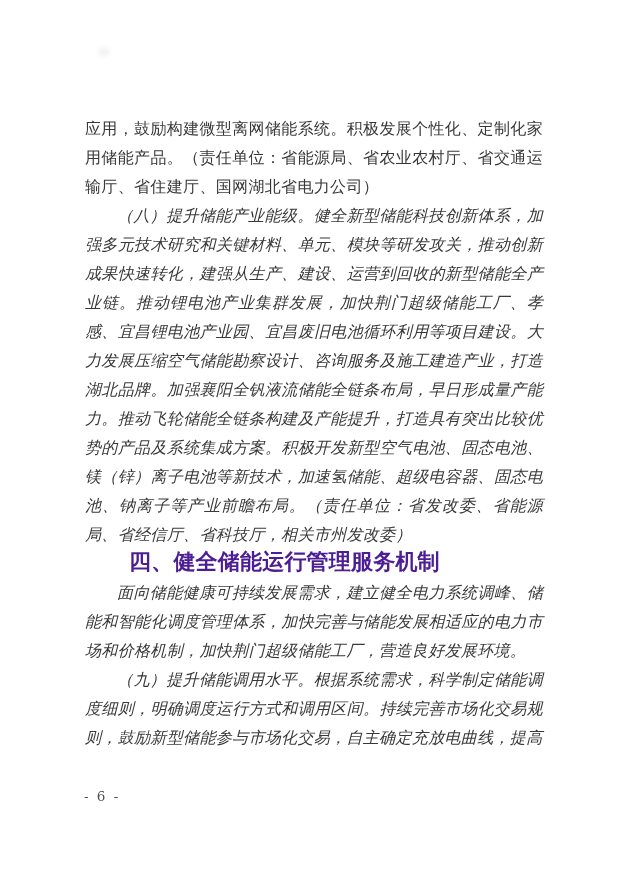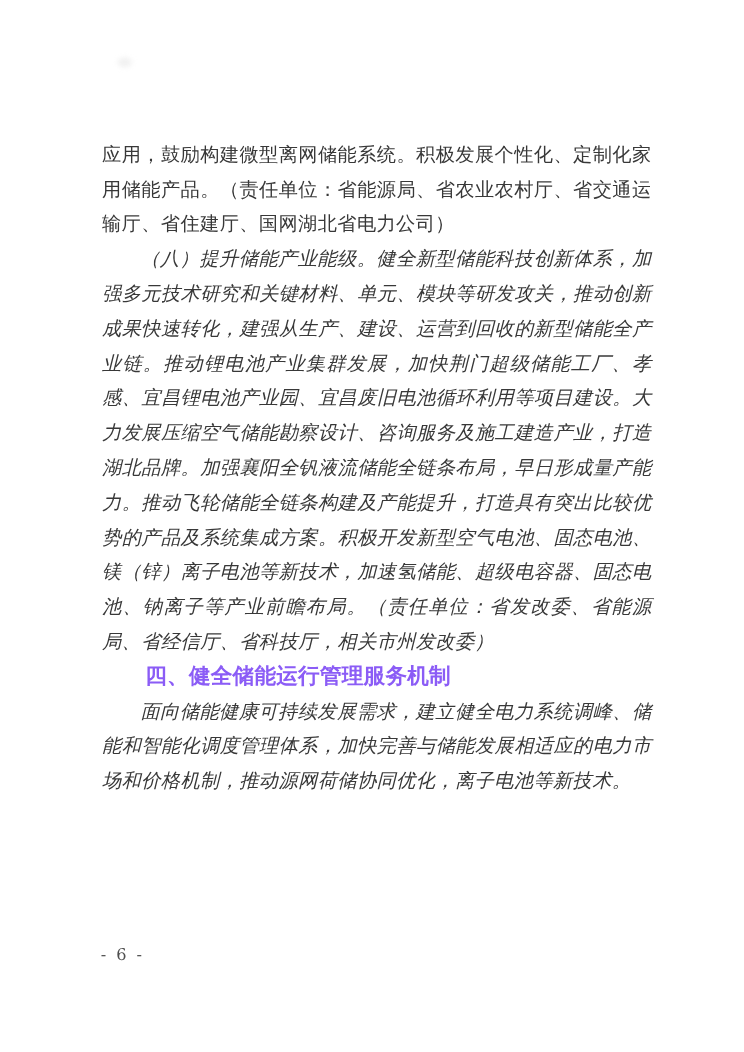--- a/index.html
+++ b/index.html
@@ -29,26 +29,26 @@
     color: #383838;
     text-align: justify;
     word-break: normal;
   }
   .indent {
     text-indent: 2em;
     font-style: italic;
   }
   .heading {
     margin: 0;
-    font-size: 18px;
+    font-size: 22px;
     line-height: 29px;
-    color: #8b5cf6;
+    color: #4c1d95;
     font-weight: bold;
     text-indent: 2em;
-    font-family: Liberation Serif, serif;
+    font-family: Liberation Mono, monospace;
     letter-spacing: 0.2px;
   }
   .footer {
     position: absolute;
     left: 84px;
     top: 788px;
     font-size: 13.5px;
     color: #4f4f4f;
     letter-spacing: 2px;
     font-family: "DejaVu Serif", "Liberation Serif", serif;
@@ -66,16 +66,17 @@
 </style>
 </head>
 <body>
 
 <div class="page">
   <div class="smudge"></div>
   <div class="content">
     <p class="body-text">应用，鼓励构建微型离网储能系统。积极发展个性化、定制化家用储能产品。（责任单位：省能源局、省农业农村厅、省交通运输厅、省住建厅、国网湖北省电力公司）</p>
     <p class="body-text indent">（八）提升储能产业能级。健全新型储能科技创新体系，加强多元技术研究和关键材料、单元、模块等研发攻关，推动创新成果快速转化，建强从生产、建设、运营到回收的新型储能全产业链。推动锂电池产业集群发展，加快荆门超级储能工厂、孝感、宜昌锂电池产业园、宜昌废旧电池循环利用等项目建设。大力发展压缩空气储能勘察设计、咨询服务及施工建造产业，打造湖北品牌。加强襄阳全钒液流储能全链条布局，早日形成量产能力。推动飞轮储能全链条构建及产能提升，打造具有突出比较优势的产品及系统集成方案。积极开发新型空气电池、固态电池、镁（锌）离子电池等新技术，加速氢储能、超级电容器、固态电池、钠离子等产业前瞻布局。（责任单位：省发改委、省能源局、省经信厅、省科技厅，相关市州发改委）</p>
     <p class="heading">四、健全储能运行管理服务机制</p>
-    <p class="body-text indent">面向储能健康可持续发展需求，建立健全电力系统调峰、储能和智能化调度管理体系，加快完善与储能发展相适应的电力市场和价格机制，推动源网荷储协同优化，离子电池等新技术。</p>
+    <p class="body-text indent">面向储能健康可持续发展需求，建立健全电力系统调峰、储能和智能化调度管理体系，加快完善与储能发展相适应的电力市场和价格机制，加快荆门超级储能工厂，营造良好发展环境。</p>
+    <p class="body-text indent">（九）提升储能调用水平。根据系统需求，科学制定储能调度细则，明确调度运行方式和调用区间。持续完善市场化交易规则，鼓励新型储能参与市场化交易，自主确定充放电曲线，提高</p>
   </div>
   <div class="footer">- 6 -</div>
 </div>
 
 </body></html>

